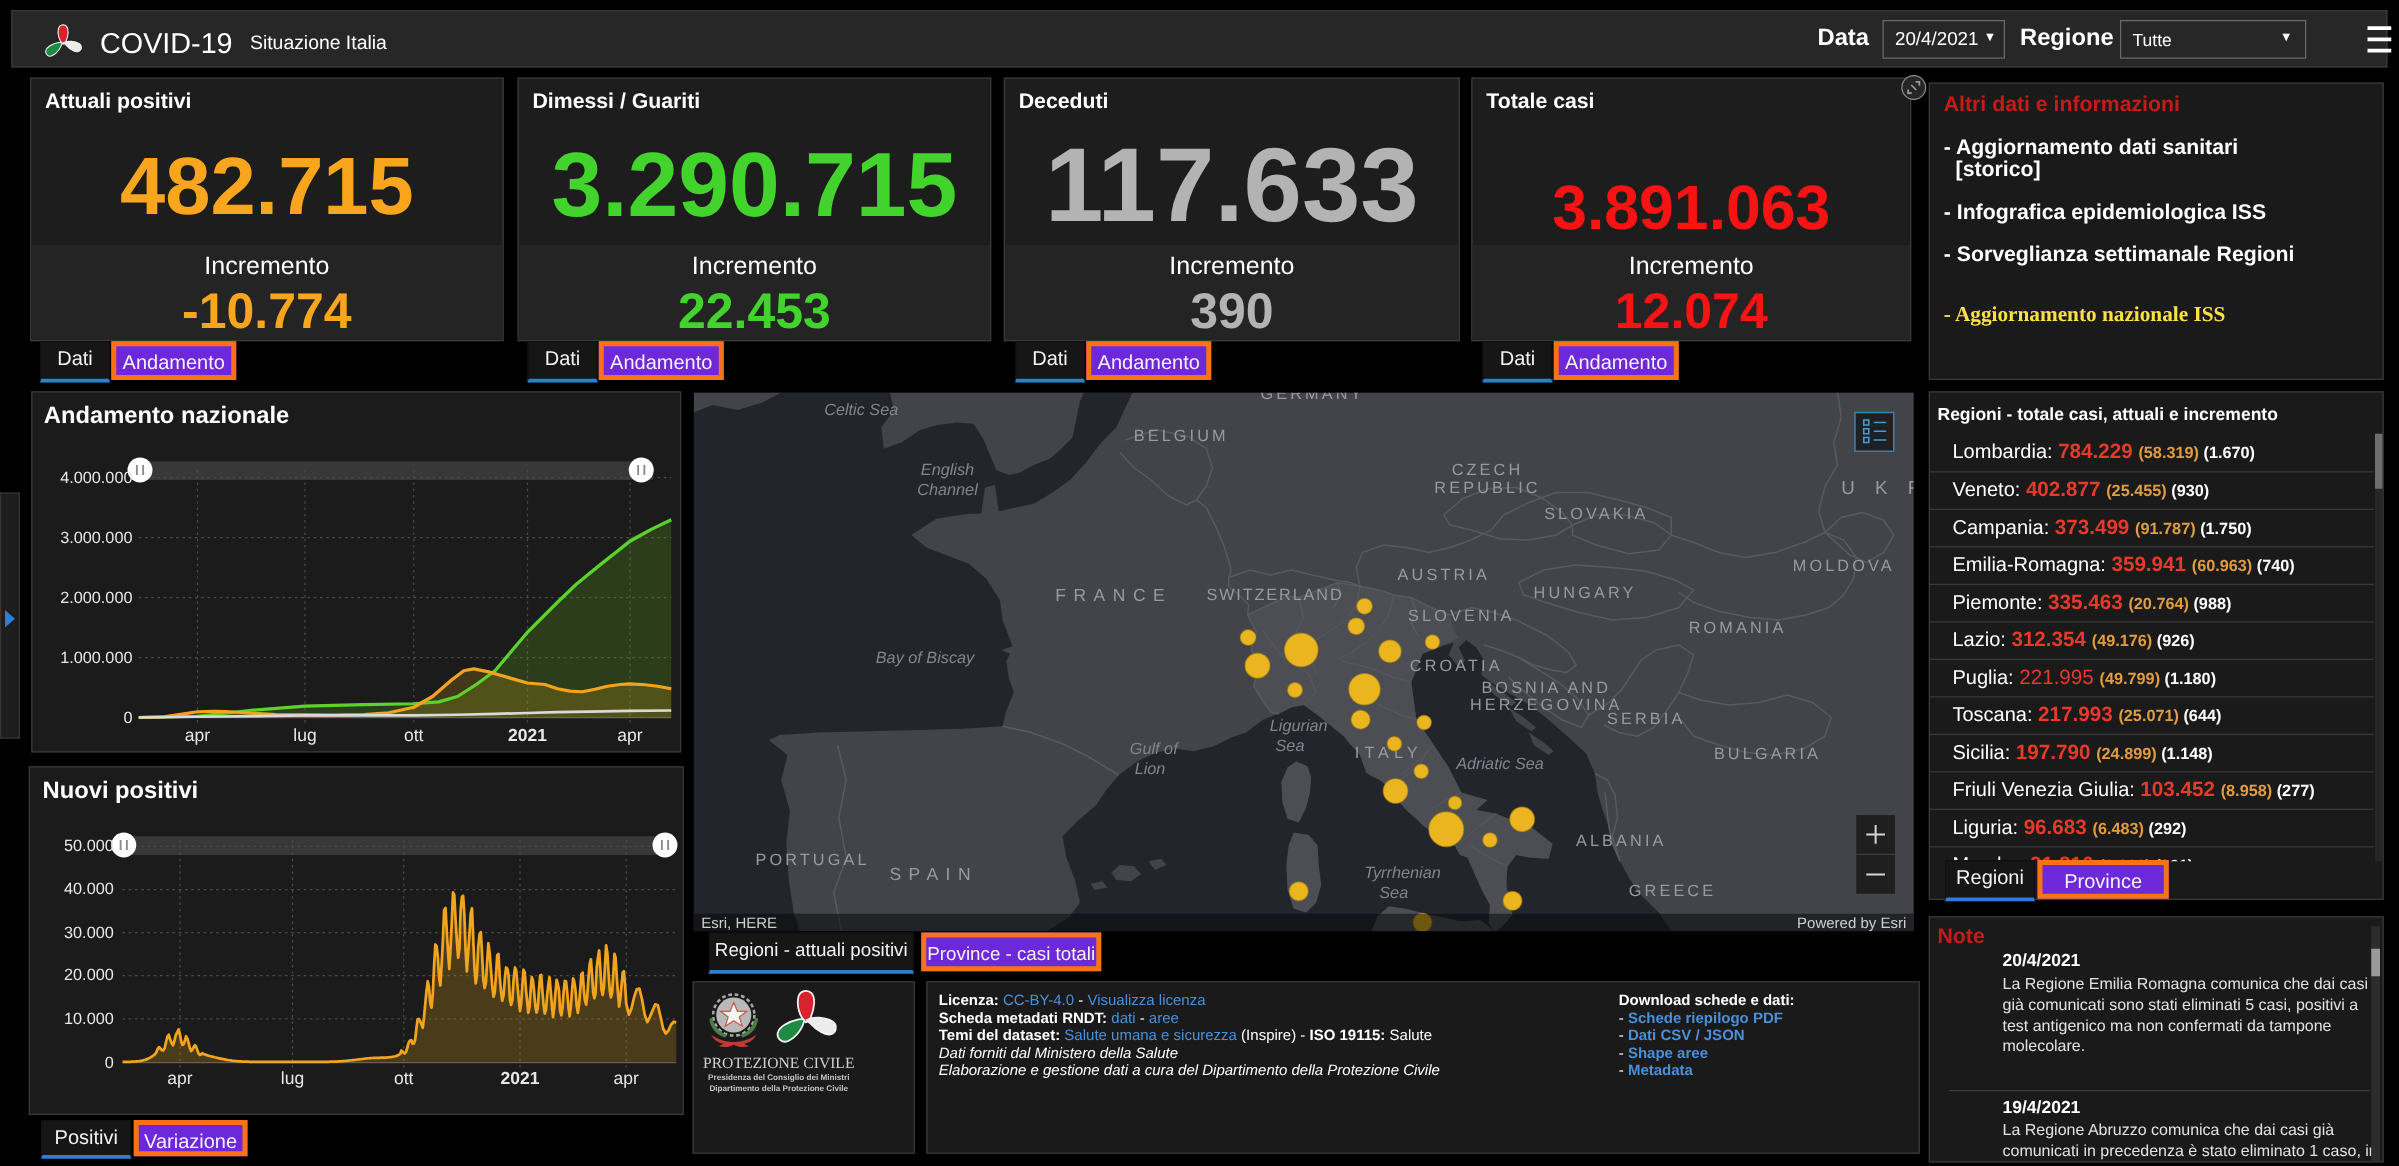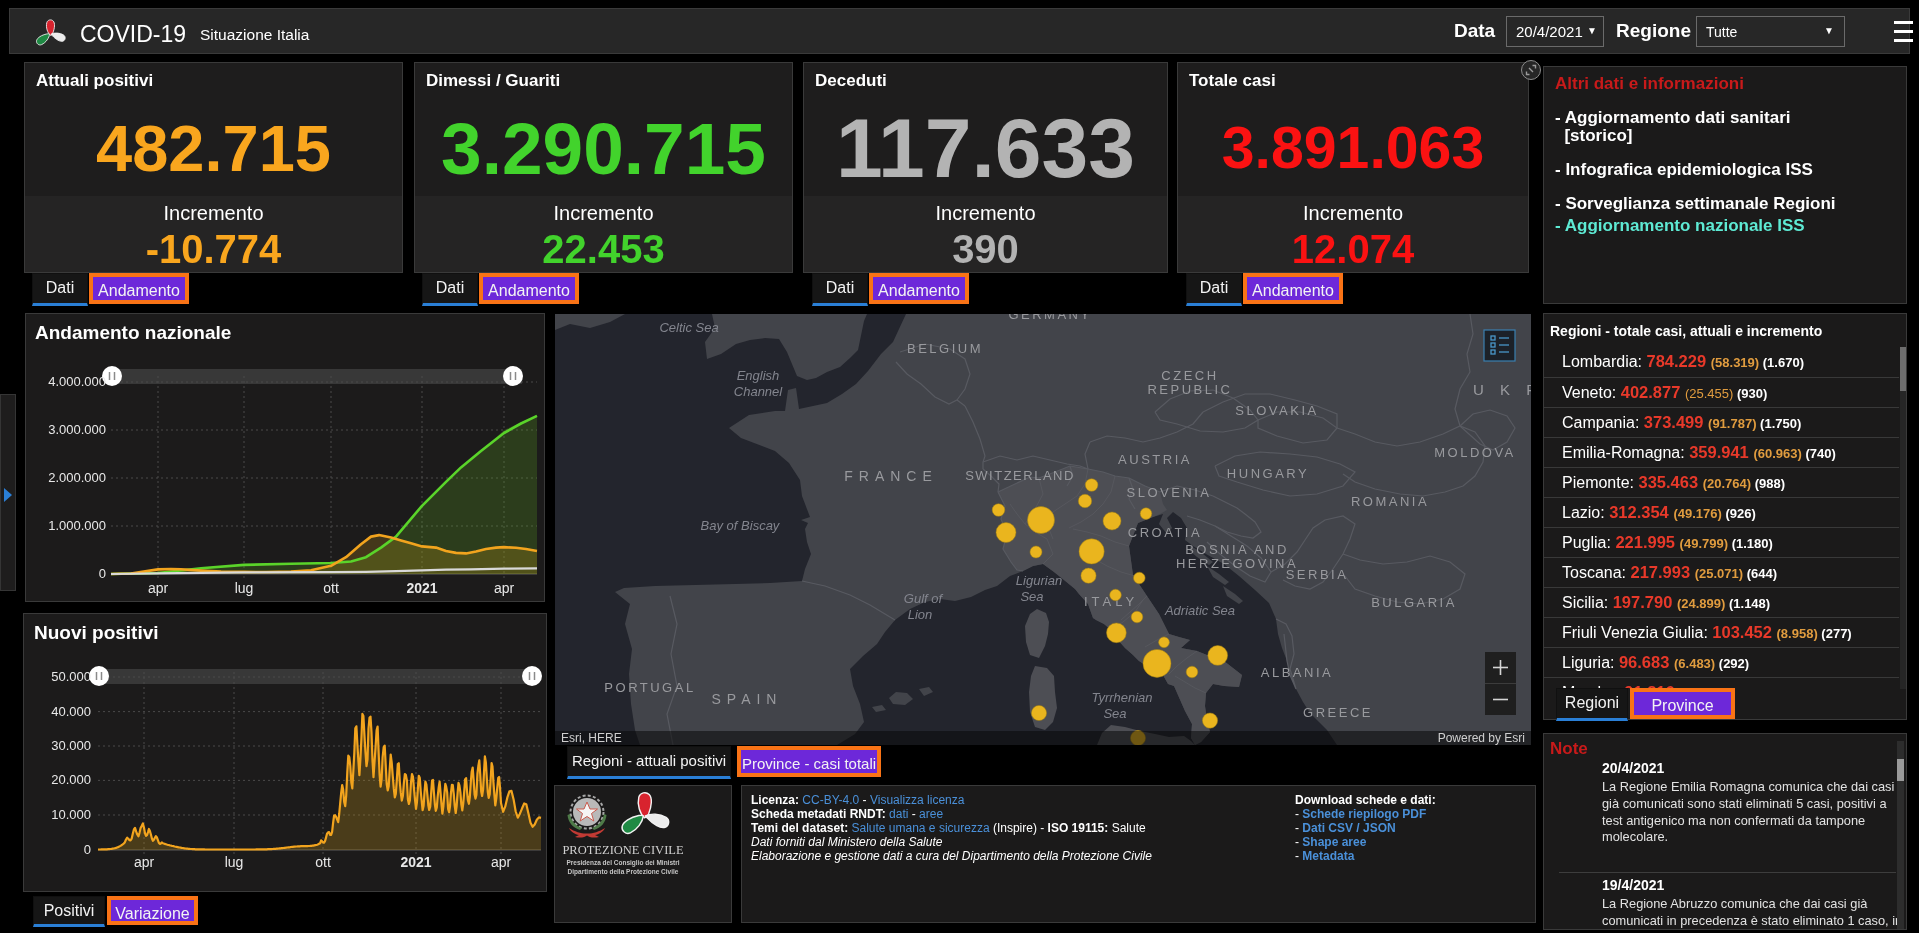--- a/index.html
+++ b/index.html
@@ -83,21 +83,21 @@
 </div>
 <div class="tab on" style="left:812px;top:273px;width:56px;height:33px;">
     <span>Dati</span>
   </div>
 <div class="tab" style="left:869px;top:273px;width:100px;height:31px;">
     <span>Andamento</span>
   </div>
 
 <div class="panel" style="left:1177px;top:62px;width:352px;height:211px;">
   <span class="abs ttl" style="left:11px;top:8px;">Totale casi</span>
-  <div class="abs" style="left:0;top:38px;width:100%;height:95px;line-height:95px;text-align:center;font-size:59px;font-weight:bold;color:#fb1212;">3.891.063</div>
+  <div class="abs" style="left:0;top:56px;width:100%;height:95px;line-height:95px;text-align:center;font-size:50px;font-weight:bold;color:#fb1212;">3.891.063</div>
   <div class="abs" style="left:0;top:133px;width:100%;height:76px;background:#252424;">
     <div style="margin-top:6px;text-align:center;font-size:20px;color:#fff;">Incremento</div>
     <div style="margin-top:2px;text-align:center;font-size:40px;font-weight:bold;color:#fb1212;">12.074</div>
   </div>
 </div>
 <div class="tab on" style="left:1186px;top:273px;width:56px;height:33px;">
     <span>Dati</span>
   </div>
 <div class="tab" style="left:1243px;top:273px;width:100px;height:31px;">
     <span>Andamento</span>
@@ -109,21 +109,21 @@
   <path d="M7 7 L11 11 M10.5 4.5 L13.5 4.5 L13.5 7.5 M7.5 13.5 L4.5 13.5 L4.5 10.5"></path>
       </g>
     </svg>
 </div>
 
 <div class="panel" style="left:1543px;top:66px;width:364px;height:238px;background:#1b1a1a;">
   <span class="abs redh" style="left:11px;top:7px;">Altri dati e informazioni</span>
   <div class="abs" style="left:11px;top:42px;font-size:17px;font-weight:bold;color:#fff;line-height:18px;">- Aggiornamento dati sanitari<br>&nbsp;&nbsp;[storico]</div>
   <div class="abs" style="left:11px;top:93px;font-size:17px;font-weight:bold;color:#fff;">- Infografica epidemiologica ISS</div>
   <div class="abs" style="left:11px;top:127px;font-size:17px;font-weight:bold;color:#fff;">- Sorveglianza settimanale Regioni</div>
-  <div class="abs" style="left:11px;top:149px;font-size:17px;font-weight:bold;color:#5eead4;">- Aggiornamento nazionale ISS</div>
+  <div class="abs" style="left:11px;top:175px;font-size:17px;font-weight:bold;color:#fde047;font-family:Liberation Serif, serif;">- Aggiornamento nazionale ISS</div>
 </div>
 
 <div class="abs" style="left:0;top:394px;width:16px;height:197px;background:#1e1d1d;border:1px solid #353535;box-sizing:border-box;"></div>
 <div class="abs" style="left:4px;top:488px;width:0;height:0;border-left:8px solid #2a7fd6;border-top:7px solid transparent;border-bottom:7px solid transparent;"></div>
 
 <div class="panel" style="left:25px;top:313px;width:520px;height:289px;background:#1c1b1b;">
   <span class="abs" style="left:9px;top:8px;font-size:19px;font-weight:bold;color:#fff;">Andamento nazionale</span>
   <svg class="abs" style="left:0;top:0;" width="518" height="287" viewBox="0 0 518 287">
 
     <rect x="85" y="55" width="411" height="15" fill="#383838"></rect>
@@ -375,31 +375,31 @@
 <div class="tab" style="left:737px;top:746px;width:144px;height:31px;font-size:15px;">
     <span>Province - casi totali</span>
   </div>
 
 <div class="panel" style="left:1543px;top:313px;width:364px;height:407px;background:#1b1a1a;">
   <span class="abs" style="left:6px;top:9px;font-size:14px;font-weight:bold;color:#fff;">Regioni - totale casi, attuali e incremento</span>
   <div class="abs" style="left:0;top:33px;width:355px;height:342px;overflow:hidden;">
 <div style="height:30px;box-sizing:border-box;padding-left:18px;white-space:nowrap;line-height:29px;">
 <span style="color:#fff;font-size:16px;">Lombardia: </span><span style="color:#e8392a;font-weight:bold;font-size:16.5px;">784.229 </span><span style="color:#e09c3f;font-weight:bold;font-size:13px;">(58.319) </span><span style="color:#fff;font-weight:bold;font-size:13px;">(1.670)</span></div>
 <div style="height:30px;border-top:1px solid #393939;box-sizing:border-box;padding-left:18px;white-space:nowrap;line-height:29px;">
-<span style="color:#fff;font-size:16px;">Veneto: </span><span style="color:#e8392a;font-weight:bold;font-size:16.5px;">402.877 </span><span style="color:#e09c3f;font-weight:normal;font-size:13px;">(25.455) </span><span style="color:#fff;font-weight:bold;font-size:13px;">(930)</span></div>
+<span style="color:#fff;font-size:16px;">Veneto: </span><span style="color:#e8392a;font-weight:bold;font-size:16.5px;">402.877 </span><span style="color:#e09c3f;font-weight:bold;font-size:13px;">(25.455) </span><span style="color:#fff;font-weight:bold;font-size:13px;">(930)</span></div>
 <div style="height:30px;border-top:1px solid #393939;box-sizing:border-box;padding-left:18px;white-space:nowrap;line-height:29px;">
 <span style="color:#fff;font-size:16px;">Campania: </span><span style="color:#e8392a;font-weight:bold;font-size:16.5px;">373.499 </span><span style="color:#e09c3f;font-weight:bold;font-size:13px;">(91.787) </span><span style="color:#fff;font-weight:bold;font-size:13px;">(1.750)</span></div>
 <div style="height:30px;border-top:1px solid #393939;box-sizing:border-box;padding-left:18px;white-space:nowrap;line-height:29px;">
 <span style="color:#fff;font-size:16px;">Emilia-Romagna: </span><span style="color:#e8392a;font-weight:bold;font-size:16.5px;">359.941 </span><span style="color:#e09c3f;font-weight:bold;font-size:13px;">(60.963) </span><span style="color:#fff;font-weight:bold;font-size:13px;">(740)</span></div>
 <div style="height:30px;border-top:1px solid #393939;box-sizing:border-box;padding-left:18px;white-space:nowrap;line-height:29px;">
 <span style="color:#fff;font-size:16px;">Piemonte: </span><span style="color:#e8392a;font-weight:bold;font-size:16.5px;">335.463 </span><span style="color:#e09c3f;font-weight:bold;font-size:13px;">(20.764) </span><span style="color:#fff;font-weight:bold;font-size:13px;">(988)</span></div>
 <div style="height:30px;border-top:1px solid #393939;box-sizing:border-box;padding-left:18px;white-space:nowrap;line-height:29px;">
 <span style="color:#fff;font-size:16px;">Lazio: </span><span style="color:#e8392a;font-weight:bold;font-size:16.5px;">312.354 </span><span style="color:#e09c3f;font-weight:bold;font-size:13px;">(49.176) </span><span style="color:#fff;font-weight:bold;font-size:13px;">(926)</span></div>
 <div style="height:30px;border-top:1px solid #393939;box-sizing:border-box;padding-left:18px;white-space:nowrap;line-height:29px;">
-<span style="color:#fff;font-size:16px;">Puglia: </span><span style="color:#e8392a;font-weight:bold;font-size:16.5px;">221.995 </span><span style="color:#e09c3f;font-weight:bold;font-size:13px;">(49.799) </span><span style="color:#fff;font-weight:bold;font-size:13px;">(1.180)</span></div>
+<span style="color:#fff;font-size:16px;">Puglia: </span><span style="color:#e8392a;font-weight:normal;font-size:16.5px;">221.995 </span><span style="color:#e09c3f;font-weight:bold;font-size:13px;">(49.799) </span><span style="color:#fff;font-weight:bold;font-size:13px;">(1.180)</span></div>
 <div style="height:30px;border-top:1px solid #393939;box-sizing:border-box;padding-left:18px;white-space:nowrap;line-height:29px;">
 <span style="color:#fff;font-size:16px;">Toscana: </span><span style="color:#e8392a;font-weight:bold;font-size:16.5px;">217.993 </span><span style="color:#e09c3f;font-weight:bold;font-size:13px;">(25.071) </span><span style="color:#fff;font-weight:bold;font-size:13px;">(644)</span></div>
 <div style="height:30px;border-top:1px solid #393939;box-sizing:border-box;padding-left:18px;white-space:nowrap;line-height:29px;">
 <span style="color:#fff;font-size:16px;">Sicilia: </span><span style="color:#e8392a;font-weight:bold;font-size:16.5px;">197.790 </span><span style="color:#e09c3f;font-weight:bold;font-size:13px;">(24.899) </span><span style="color:#fff;font-weight:bold;font-size:13px;">(1.148)</span></div>
 <div style="height:30px;border-top:1px solid #393939;box-sizing:border-box;padding-left:18px;white-space:nowrap;line-height:29px;">
 <span style="color:#fff;font-size:16px;">Friuli Venezia Giulia: </span><span style="color:#e8392a;font-weight:bold;font-size:16.5px;">103.452 </span><span style="color:#e09c3f;font-weight:bold;font-size:13px;">(8.958) </span><span style="color:#fff;font-weight:bold;font-size:13px;">(277)</span></div>
 <div style="height:30px;border-top:1px solid #393939;box-sizing:border-box;padding-left:18px;white-space:nowrap;line-height:29px;">
 <span style="color:#fff;font-size:16px;">Liguria: </span><span style="color:#e8392a;font-weight:bold;font-size:16.5px;">96.683 </span><span style="color:#e09c3f;font-weight:bold;font-size:13px;">(6.483) </span><span style="color:#fff;font-weight:bold;font-size:13px;">(292)</span></div>
 <div style="height:30px;border-top:1px solid #393939;box-sizing:border-box;padding-left:18px;white-space:nowrap;line-height:29px;">
 <span style="color:#fff;font-size:16px;">Marche: </span><span style="color:#e8392a;font-weight:bold;font-size:16.5px;">91.816 </span><span style="color:#e09c3f;font-weight:bold;font-size:13px;">(8.109) </span><span style="color:#fff;font-weight:bold;font-size:13px;">(261)</span></div>

